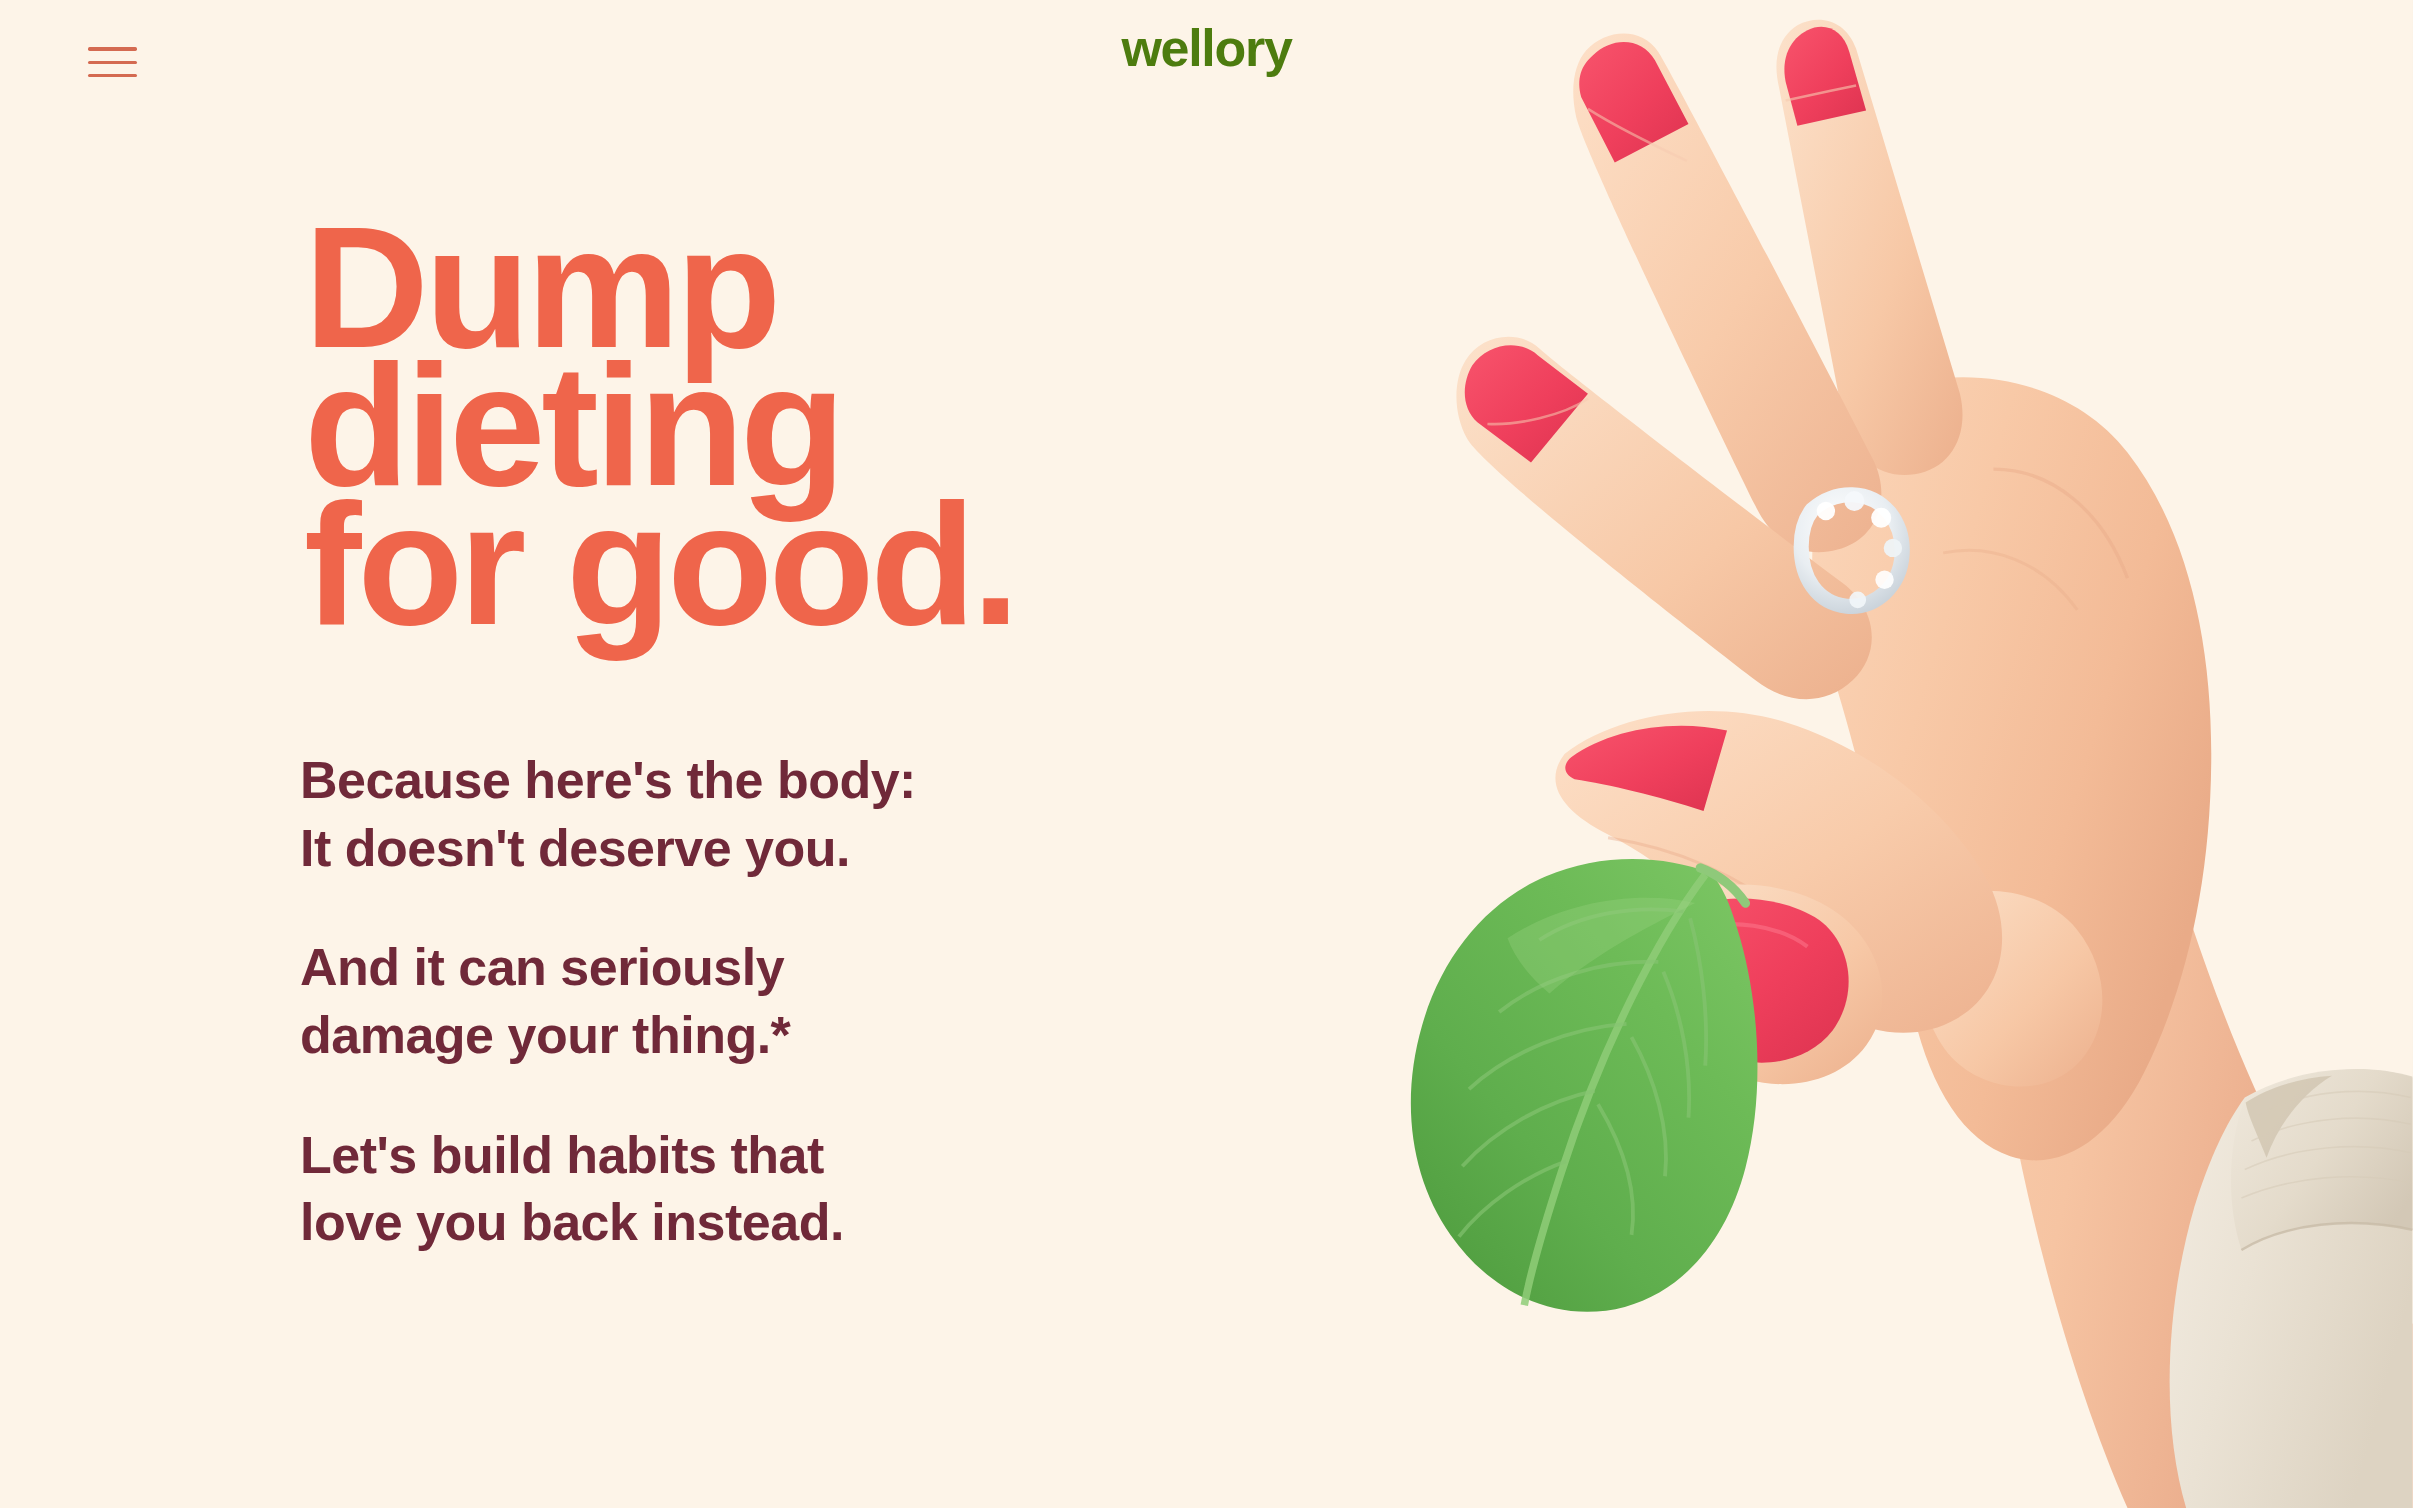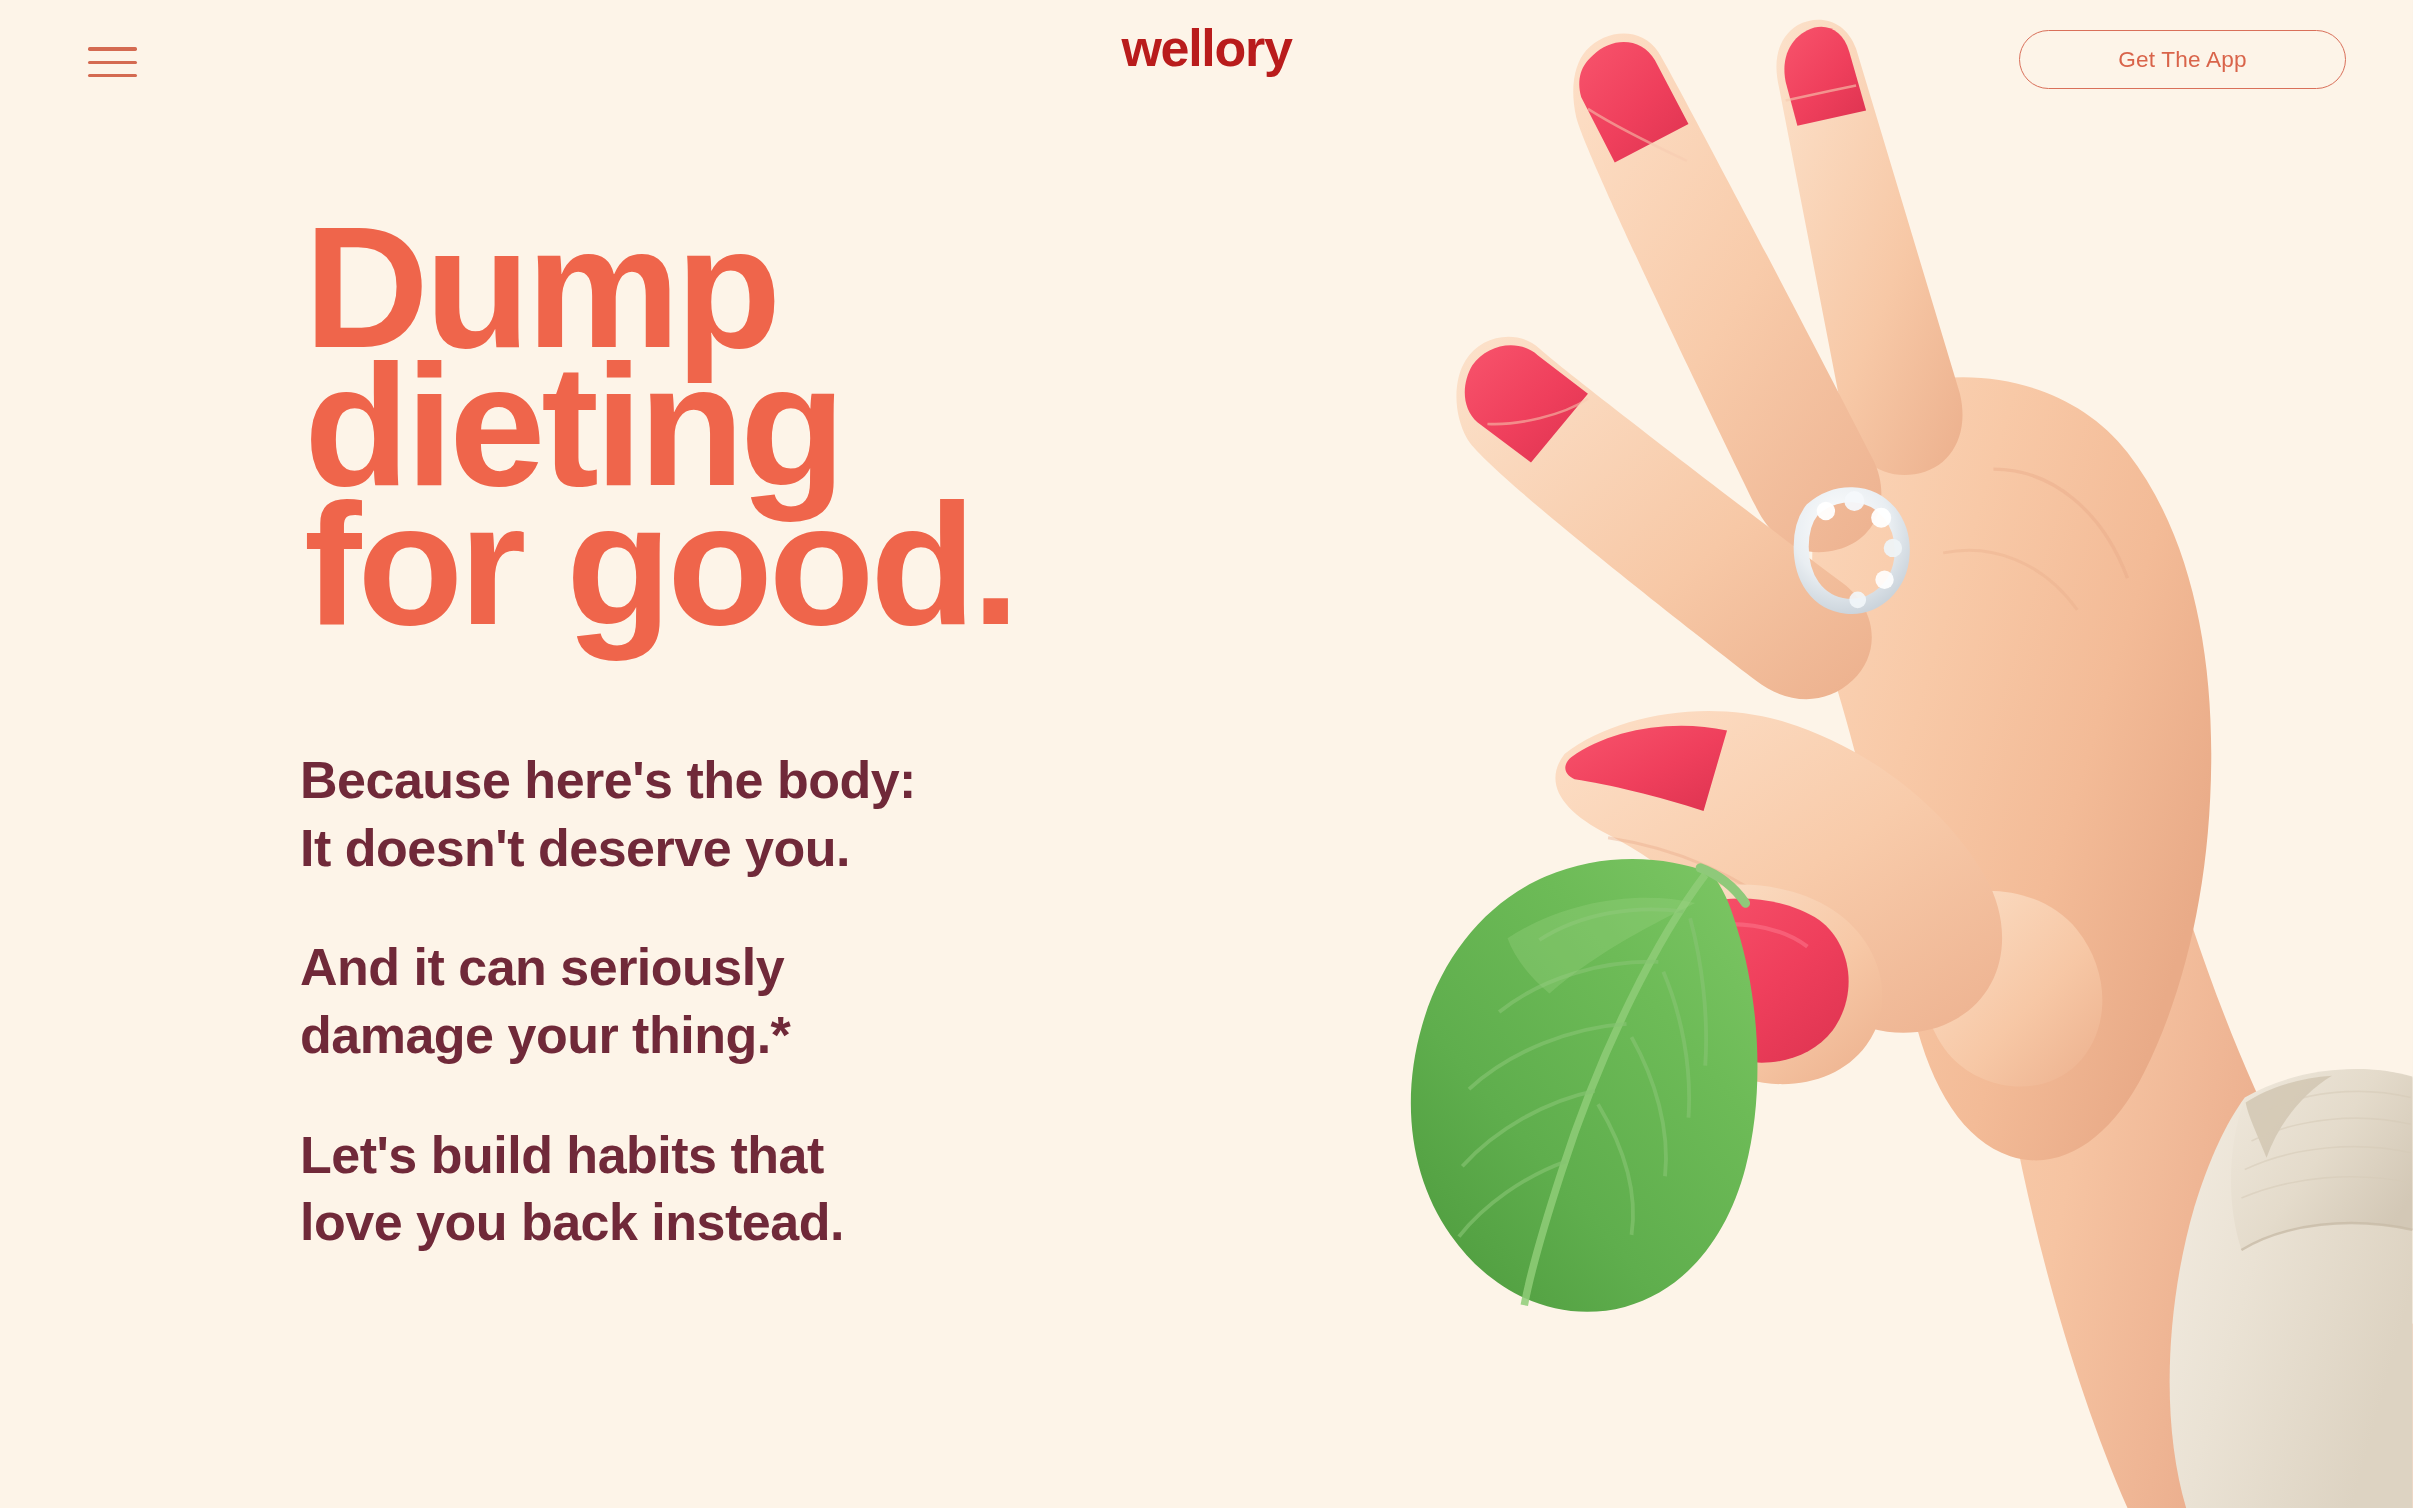--- a/index.html
+++ b/index.html
@@ -52,21 +52,21 @@
   }
   #menu-button .bar.b1 { top: 13.4px; }
   #menu-button .bar.b2 { top: 27px; }
   #menu-button .bar.b3 { top: 40px; }
 
   #brand-logo {
     position: absolute;
     left: 50%;
     transform: translateX(-50%);
     top: 22px;
-    color: #b91c1c;
+    color: #4d7c0f;
     font-size: 52px;
     line-height: 1;
     font-weight: 700;
     letter-spacing: -1.3px;
     white-space: nowrap;
     font-family: "Liberation Sans", sans-serif;
     cursor: pointer;
   }
 
   #get-the-app-button {
@@ -371,21 +371,20 @@
   <header id="site-header">
 
     <button id="menu-button">
       <span class="bar b1"></span>
       <span class="bar b2"></span>
       <span class="bar b3"></span>
     </button>
 
     <div id="brand-logo">wellory</div>
 
-    <button id="get-the-app-button">Get The App</button>
   </header>
 
   <section id="hero-copy">
     <h1 id="hero-headline">Dump
 dieting
 for good.</h1>
 
     <div id="hero-body">
       <p class="para">Because here's the body:
 It doesn't deserve you.</p>

